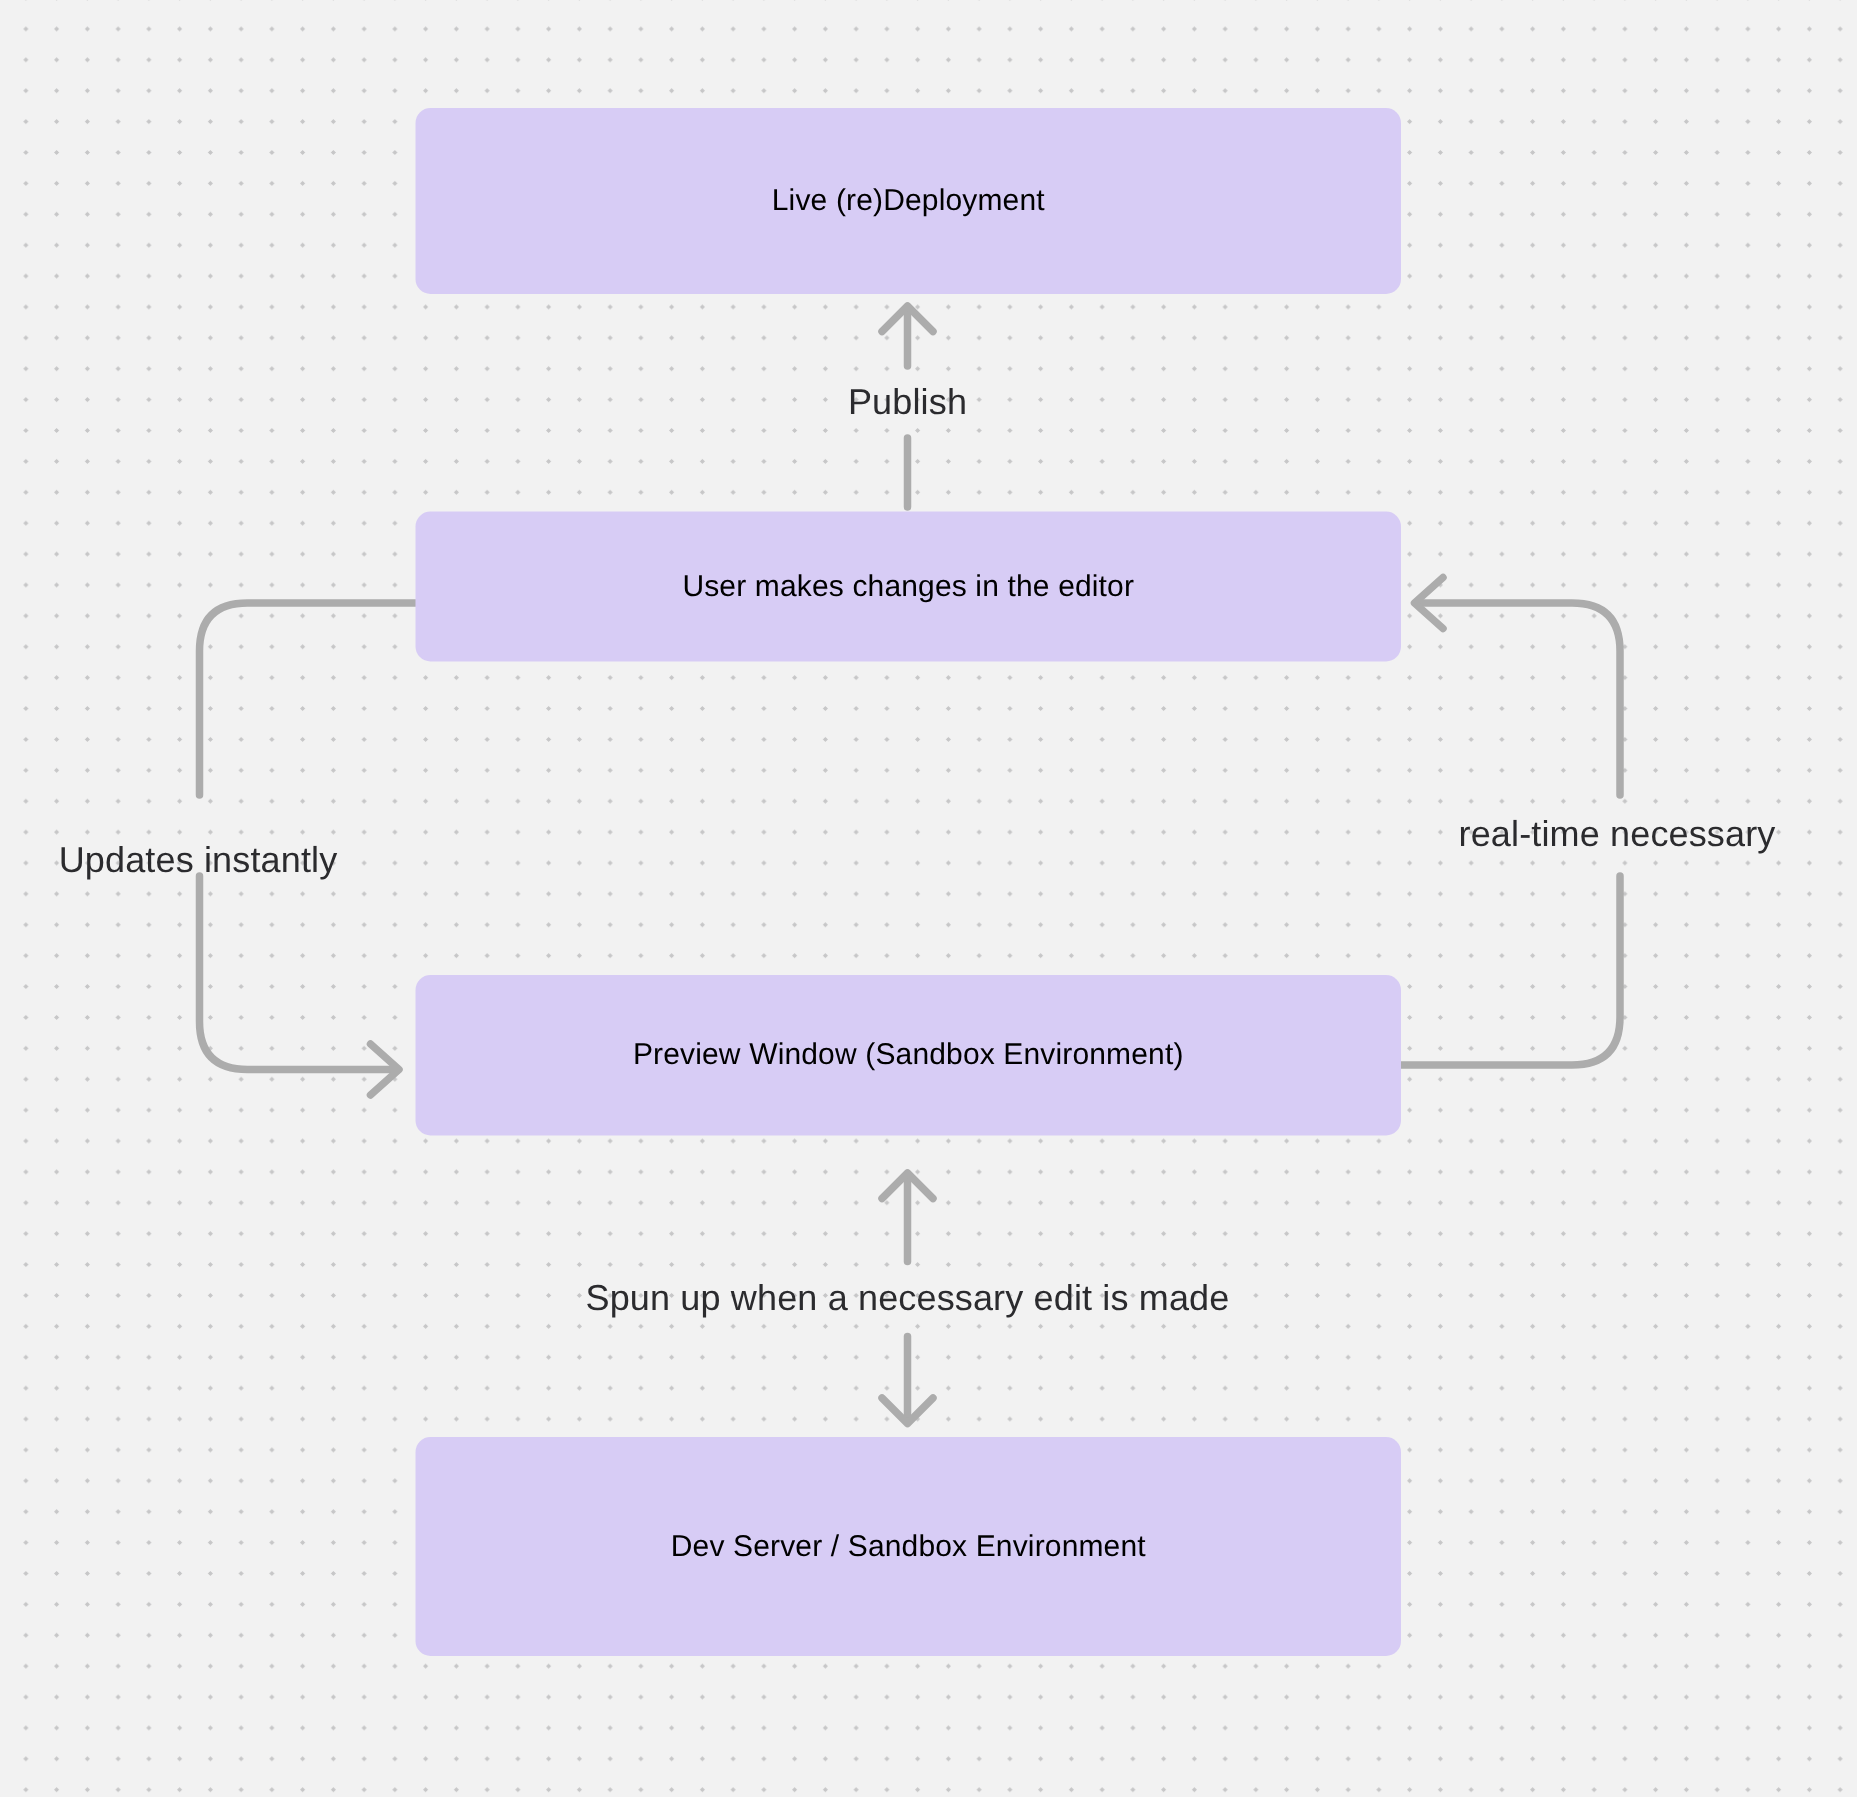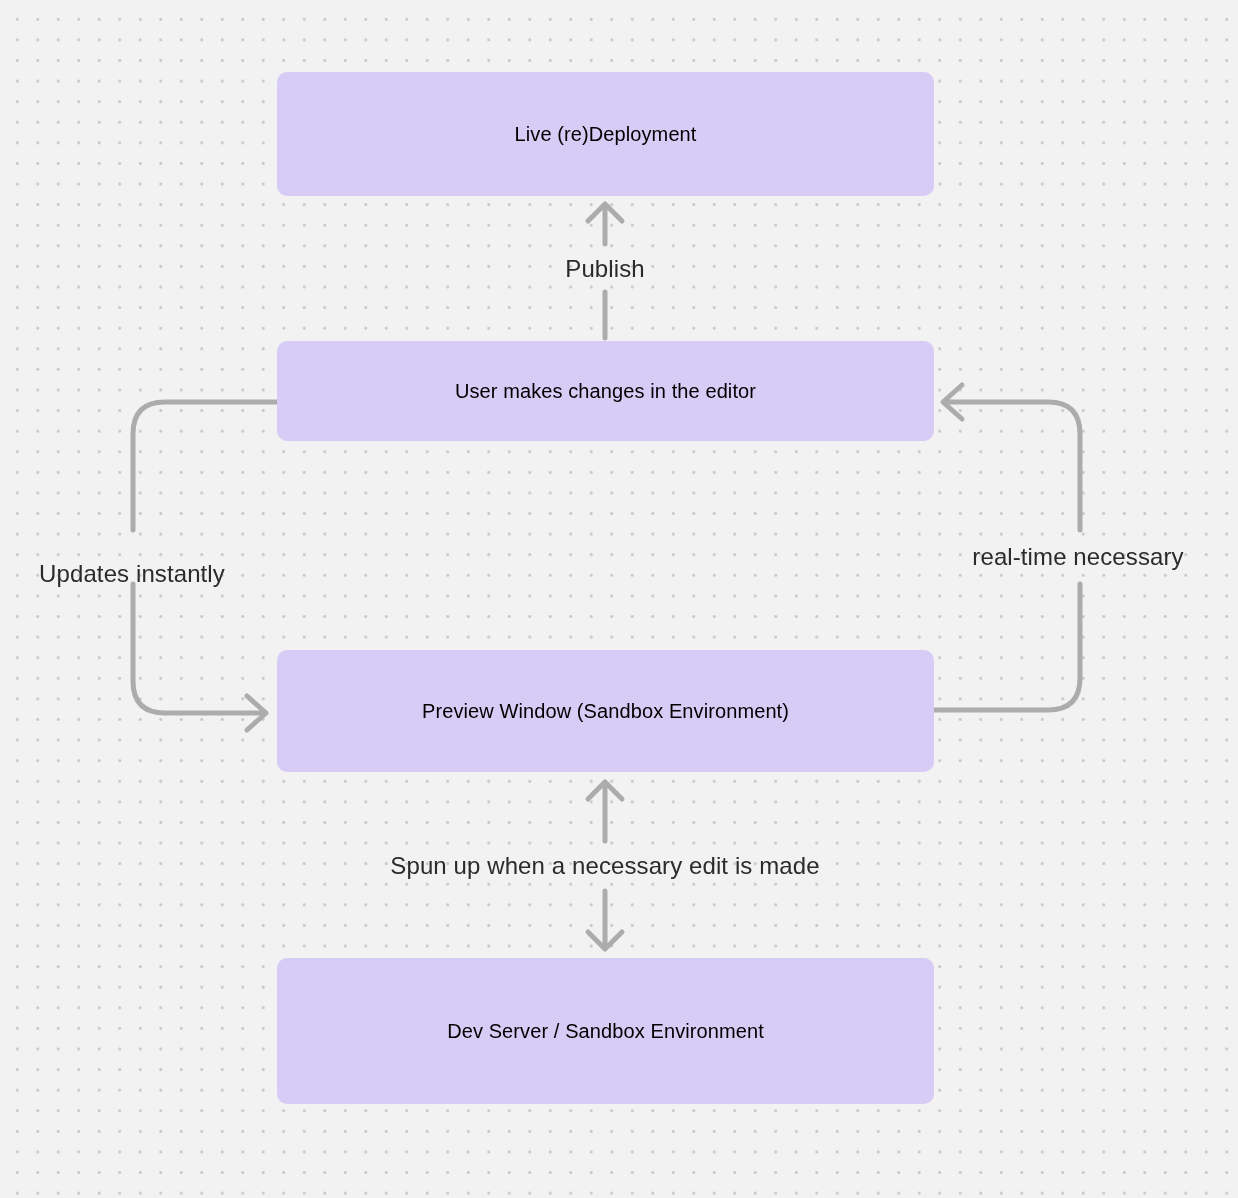--- a/index.html
+++ b/index.html
@@ -45,21 +45,21 @@
   .edge-label {
     position: absolute;
     transform: translate(-50%, -50%);
     font-size: 24px;
     color: #2b2b2e;
     white-space: nowrap;
     letter-spacing: 0.1px;
   }
   .node-live      { left: 277px; top: 72px;  height: 124px; }
   .node-editor    { left: 277px; top: 341px; height: 100px; }
-  .node-preview   { left: 277px; top: 650px; height: 122px; }
+  .node-preview   { left: 277px; top: 650px; height: 107px; }
   .node-devserver { left: 277px; top: 958px; height: 146px; }
   .label-publish  { left: 605px;  top: 269px; }
   .label-updates  { left: 132px;  top: 557px; margin-top: 17px; }
   .label-feedback { left: 1078px; top: 557px; }
   .label-spunup   { left: 605px;  top: 866px; }
 </style>
 </head>
 <body>
 
 <div class="canvas">

